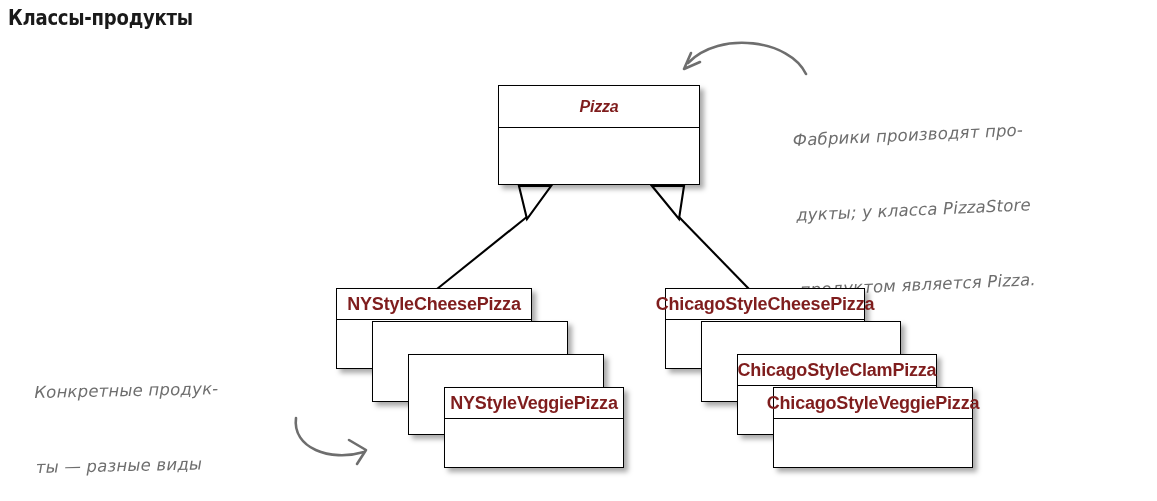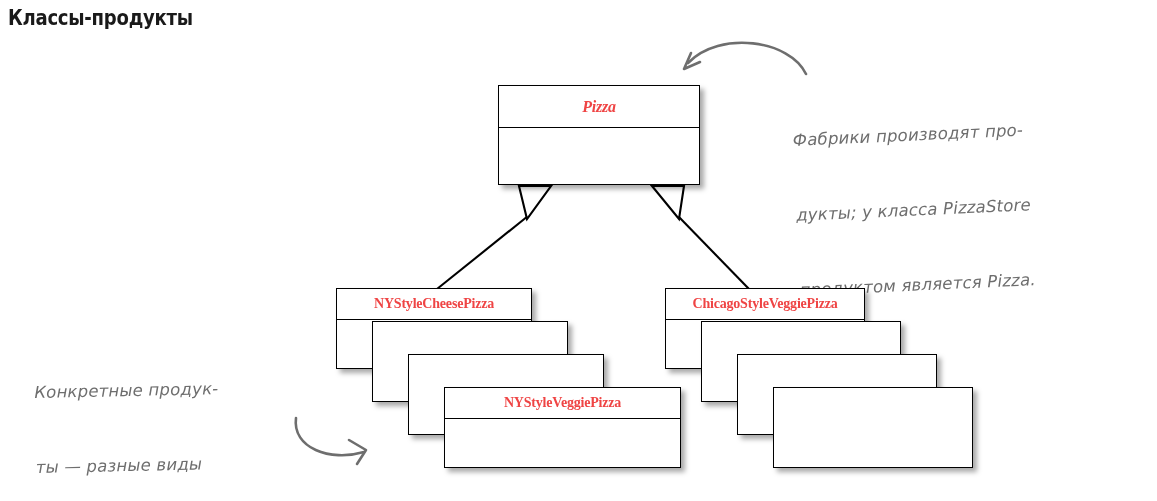--- a/index.html
+++ b/index.html
@@ -37,28 +37,27 @@
     box-sizing: border-box;
     background: #ffffff;
     border: 1.4px solid #000000;
     box-shadow: 4px 4px 5px rgba(0,0,0,0.34);
   }
   .uml-title {
     box-sizing: border-box;
     width: 100%;
     text-align: center;
     font-weight: bold;
-    color: #ef4444;
+    color: #7f1d1d;
     border-bottom: 1.4px solid #000000;
     display: flex;
     align-items: center;
     justify-content: center;
     white-space: nowrap;
     letter-spacing: -0.2px;
-    font-family: Liberation Serif, serif;
   }
   .uml-body {
     width: 100%;
     background: #ffffff;
   }
 
   
   #box-pizza {
     left: 498px;
     top: 85px;
@@ -68,21 +67,21 @@
   #box-pizza .uml-title {
     height: 42px;
     font-style: italic;
     font-size: 16px;
   }
   #box-pizza .uml-body { height: 56px; }
 
   
   .stack-box .uml-title {
     height: 31px;
-    font-size: 14px;
+    font-size: 18px;
   }
   .stack-box .uml-body { height: 48px; }
   .stack-box {
     height: 81px;
   }
 
   
   #connectors {
     position: absolute;
     left: 0;
@@ -149,36 +148,38 @@
   <div class="uml-box stack-box" style="left:336px; top:288px; width:196px; z-index:4;">
     <div class="uml-title">NYStyleCheesePizza</div>
     <div class="uml-body"></div>
   </div>
   <div class="uml-box stack-box" style="left:372px; top:321px; width:196px; z-index:5;">
     <div class="uml-body"></div>
   </div>
   <div class="uml-box stack-box" style="left:408px; top:354px; width:196px; z-index:6;">
     <div class="uml-body"></div>
   </div>
-  <div class="uml-box stack-box" style="left:444px; top:387px; width:237px; z-index:7;">
+  <div class="uml-box stack-box" style="left:444px; top:387px; width:180px; z-index:7;">
     <div class="uml-title">NYStyleVeggiePizza</div>
     <div class="uml-body"></div>
   </div>
 
   <div class="uml-box stack-box" style="left:665px; top:288px; width:200px; z-index:4;">
-    <div class="uml-title">ChicagoStyleVeggiePizza</div>
+    <div class="uml-title">ChicagoStyleCheesePizza</div>
     <div class="uml-body"></div>
   </div>
   <div class="uml-box stack-box" style="left:701px; top:321px; width:200px; z-index:5;">
     <div class="uml-body"></div>
   </div>
   <div class="uml-box stack-box" style="left:737px; top:354px; width:200px; z-index:6;">
+    <div class="uml-title">ChicagoStyleClamPizza</div>
     <div class="uml-body"></div>
   </div>
   <div class="uml-box stack-box" style="left:773px; top:387px; width:200px; z-index:7;">
+    <div class="uml-title">ChicagoStyleVeggiePizza</div>
     <div class="uml-body"></div>
   </div>
 
   <div class="note" id="note-top">
     <span class="note-line">Фабрики производят про-</span>
     <span class="note-line">дукты; у класса PizzaStore</span>
     <span class="note-line">продуктом является Pizza.</span>
   </div>
 
   <div class="note" id="note-left">

